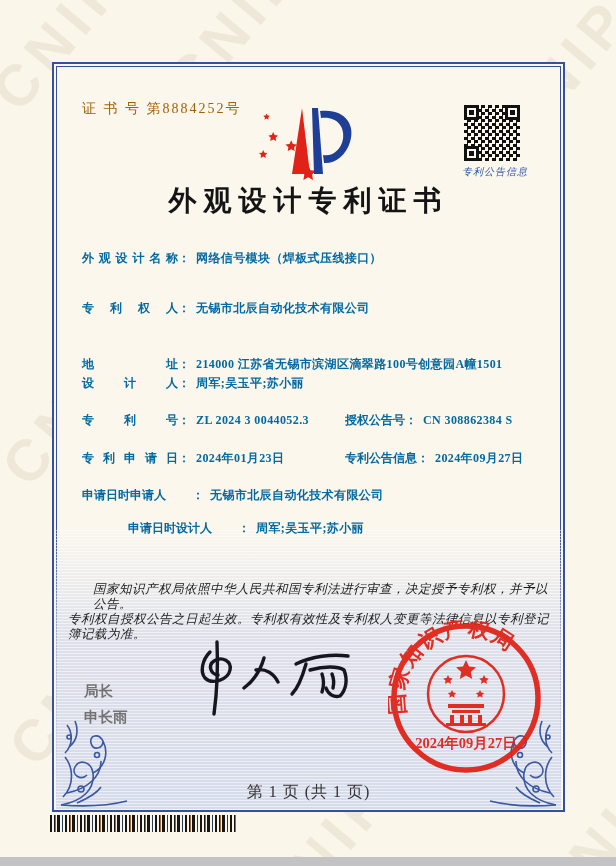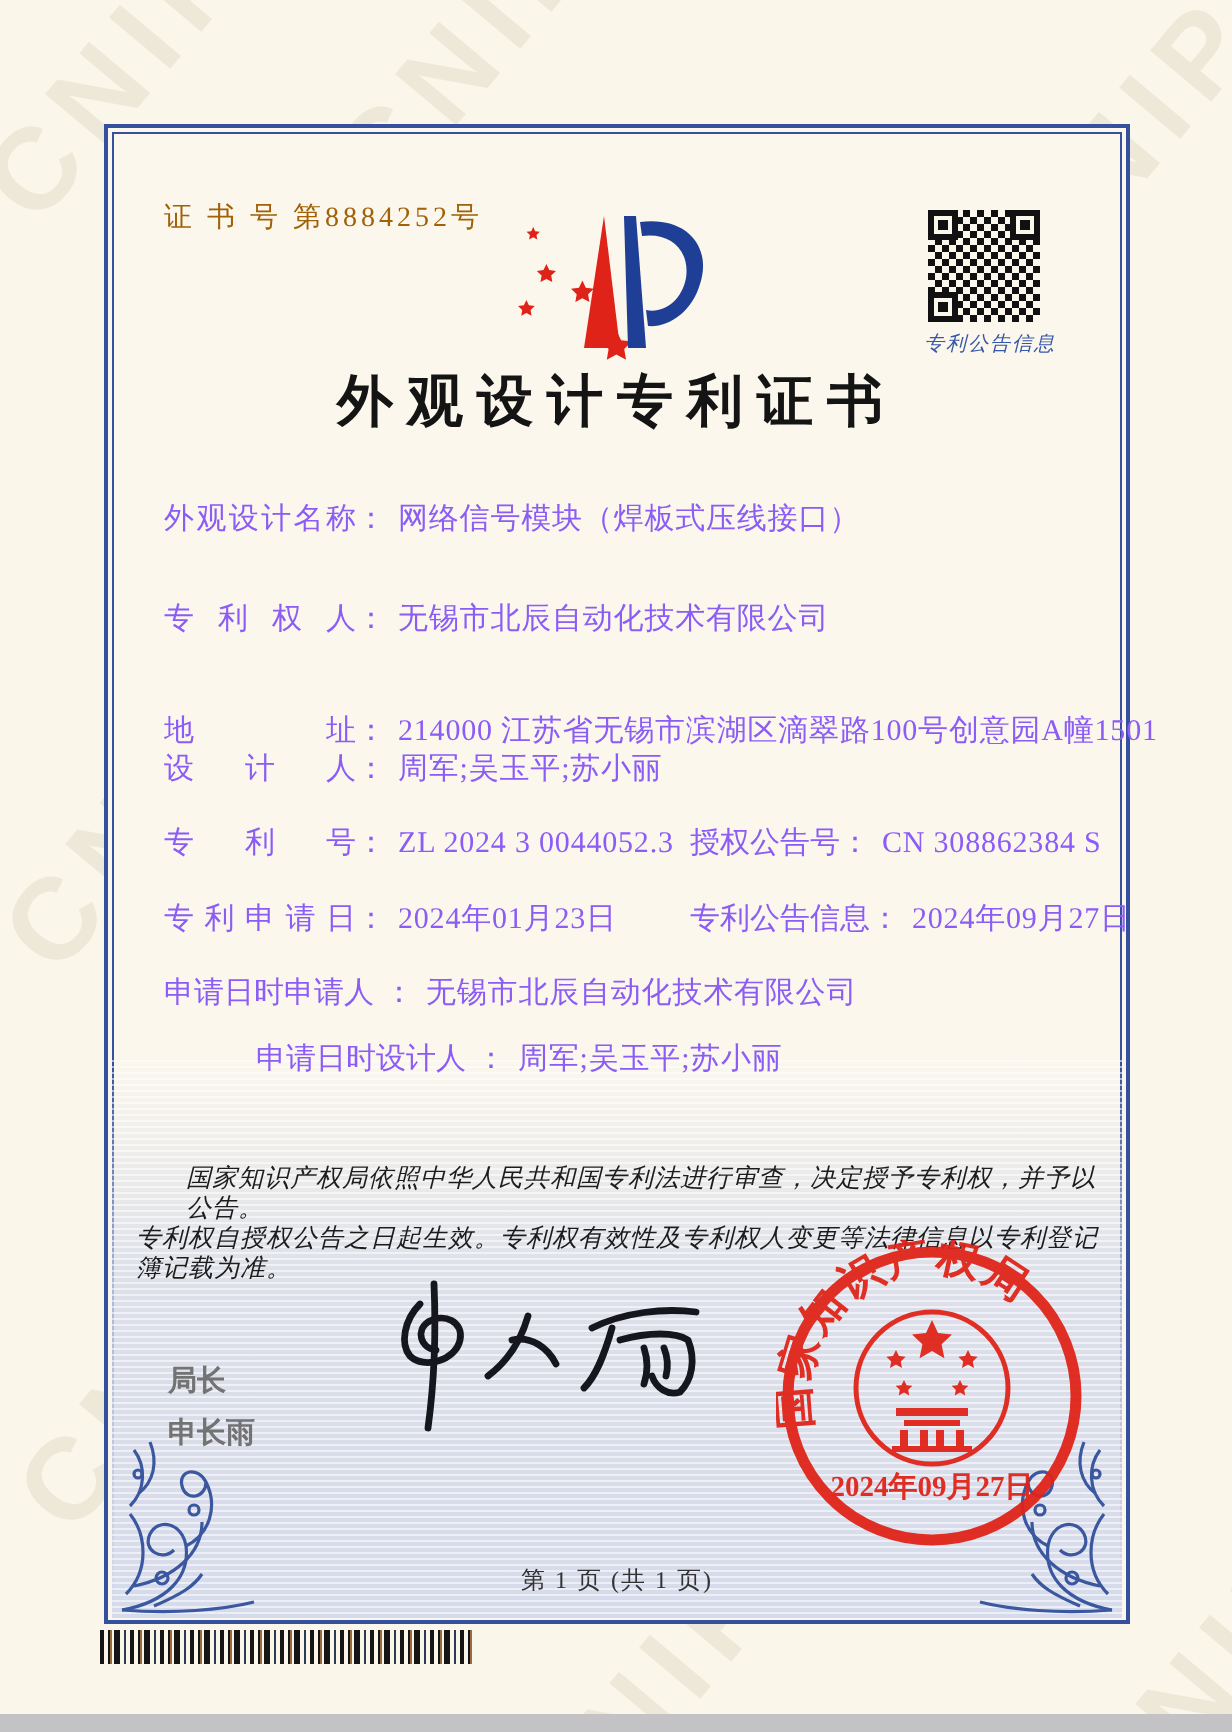--- a/index.html
+++ b/index.html
@@ -31,21 +31,21 @@
       background-size:7px 7px; background-color:#fbf7ed; }
   .qr-f { position:absolute; width:15px; height:15px; border:3px solid #111; background:#fbf7ed; }
   .qr-f::after { content:""; position:absolute; inset:2px; background:#111; }
   .qr-f.tl { left:0; top:0; } .qr-f.tr { right:0; top:0; } .qr-f.bl { left:0; bottom:0; }
   .qr-caption { margin-top:4px; font-size:10px; color:#3656a8; font-style:italic; letter-spacing:1px; white-space:nowrap; }
 
   .title { position:absolute; left:52px; top:182px; width:513px; text-align:center;
            font-size:28px; font-weight:bold; color:#141414; letter-spacing:7px; }
 
   
-  .row { position:absolute; left:82px; font-size:15px; color:#8b5cf6; white-space:nowrap; }
+  .row { position:absolute; left:82px; font-size:12px; color:#0369a1; white-space:nowrap;font-weight:bold; }
   .lbl { display:inline-block; width:96px; text-align:justify; text-align-last:justify; vertical-align:bottom; }
   .lbl.wide { width:110px; text-align-last:auto; }
   .colon { margin-right:6px; }
   .val { letter-spacing:0.4px; }
   .col2 { position:absolute; left:263px; top:0; white-space:nowrap; }
   .r1{top:250px;} .r2{top:300px;} .r3{top:337px;margin-top:19px;} .r4{top:375px;}
   .r5{top:412px;} .r6{top:450px;} .r7{top:487px;} .r8{top:520px;margin-left:46px;}
 
   
   .legal { position:absolute; left:68px; top:582px; width:482px; font-size:12.5px;
@@ -55,21 +55,21 @@
   
   .commissioner { position:absolute; left:84px; top:678px; font-family:"Liberation Sans","DejaVu Sans",sans-serif;
                   font-weight:bold; font-size:14.5px; color:#737373; line-height:26px; }
   .signature { position:absolute; left:172px; top:630px; }
 
   
   .seal { position:absolute; left:388px; top:620px; width:156px; height:156px; opacity:0.94; }
 
   
   .page-info { position:absolute; left:52px; top:782px; width:513px; text-align:center;
-               font-size:12px; color:#333; letter-spacing:1px; }
+               font-size:16px; color:#333; letter-spacing:1px; }
   .barcode { position:absolute; left:50px; top:815px; width:187px; height:17px;
     background:repeating-linear-gradient(90deg,
       #151515 0 2px, transparent 2px 4px, #151515 4px 5px, #9a6b3f 5px 6px,
       transparent 6px 7px, #151515 7px 10px, transparent 10px 12px,
       #2b3a55 12px 13px, transparent 13px 15px); }
   .bottom-strip { position:absolute; left:0; bottom:0; width:616px; height:9px; background:#c3c3c5; }
 
   .corner { position:absolute; width:86px; height:112px; }
   .corner.bl { left:57px; top:697px; }
   .corner.br { left:474px; top:697px; transform:scaleX(-1); }

